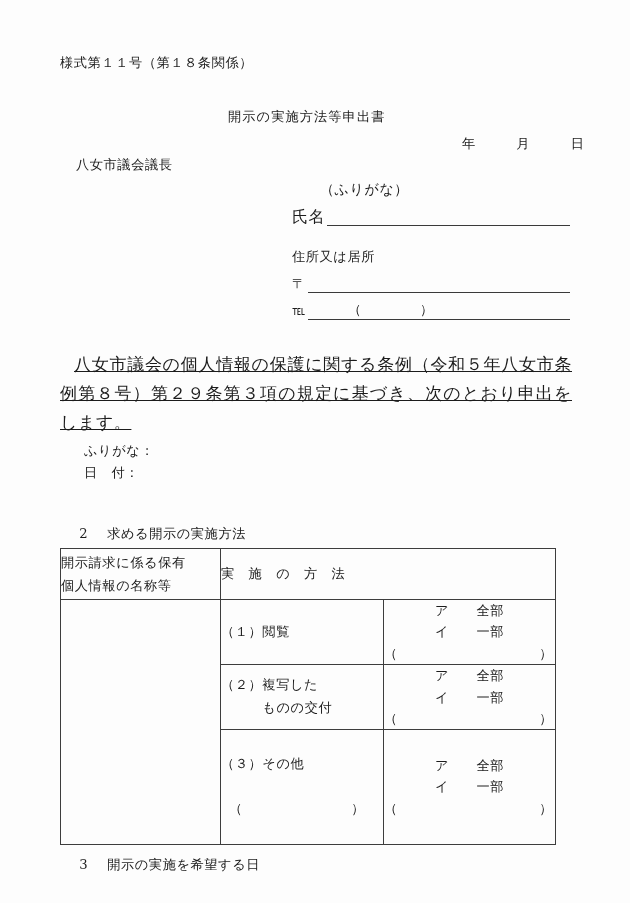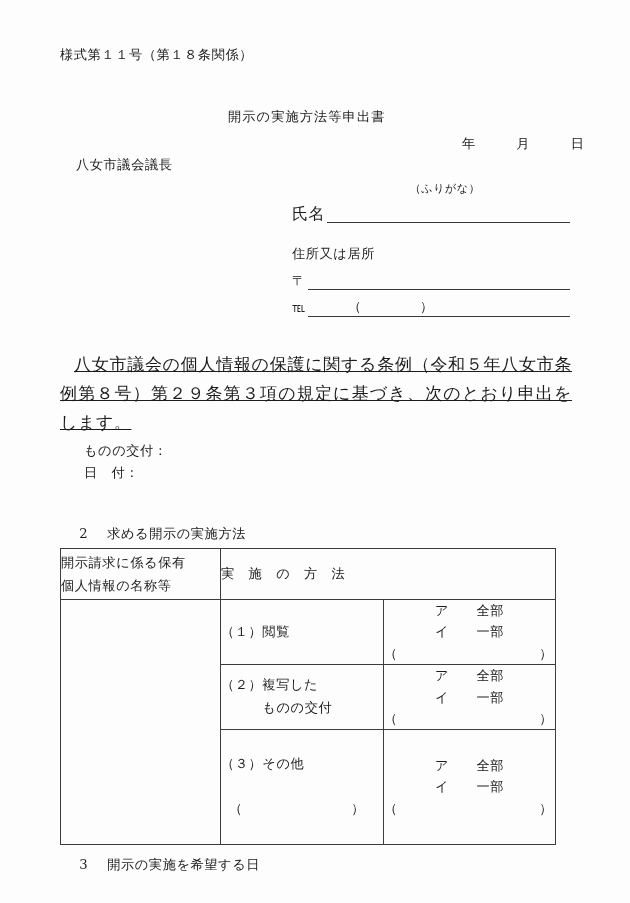--- a/index.html
+++ b/index.html
@@ -27,28 +27,28 @@
   .t {
     position: absolute;
     white-space: pre;
     font-size: 13.2px;
     line-height: 1;
     letter-spacing: 0.6px;
   }
   .jp { font-family: "DejaVu Serif", "Liberation Serif", serif; }
 
   
-  #form-number      { left: 60px;  top: 48px; }
+  #form-number      { left: 60px;  top: 56px; }
   #doc-title        { left: 228px; top: 110px; letter-spacing: 1.1px; }
   #date-line        { left: 462px; top: 137px; letter-spacing: 0.4px; }
   #addressee        { left: 76px;  top: 158px; }
 
   
   .applicant { position: absolute; left: 292px; top: 181px; width: 278px; }
-  .furigana  { font-size: 11px; letter-spacing: 0.6px; padding-left: 28px; text-align: center; }
+  .furigana  { font-size: 14px; letter-spacing: 0.6px; padding-left: 28px; }
   .field-row {
     display: flex;
     align-items: flex-end;
     margin-top: 9px;
   }
   .field-label {
     font-size: 16px;
     letter-spacing: 0.6px;
     white-space: pre;
     flex: 0 0 auto;
@@ -189,21 +189,21 @@
       <span class="sym">℡</span>
       <span class="rule"></span>
       <span class="tel-paren">（</span>
       <span class="tel-paren" style="left:128px;">）</span>
     </div>
 
   </div>
 
   <div class="jp" id="ordinance">八女市議会の個人情報の保護に関する条例（令和５年八女市条例第８号）第２９条第３項の規定に基づき、次のとおり申出をします。</div>
 
-  <div class="t jp" id="sec1-a">ものの交付：</div>
+  <div class="t jp" id="sec1-a">ふりがな：</div>
   <div class="t jp" id="sec1-b">日　付：</div>
 
   <div class="t jp" id="sec2-title">
     <span class="sec-num">2</span><span>求める開示の実施方法</span>
   </div>
 
   <table id="method-table">
     <colgroup>
       <col class="col-name">
         <col class="col-method">

